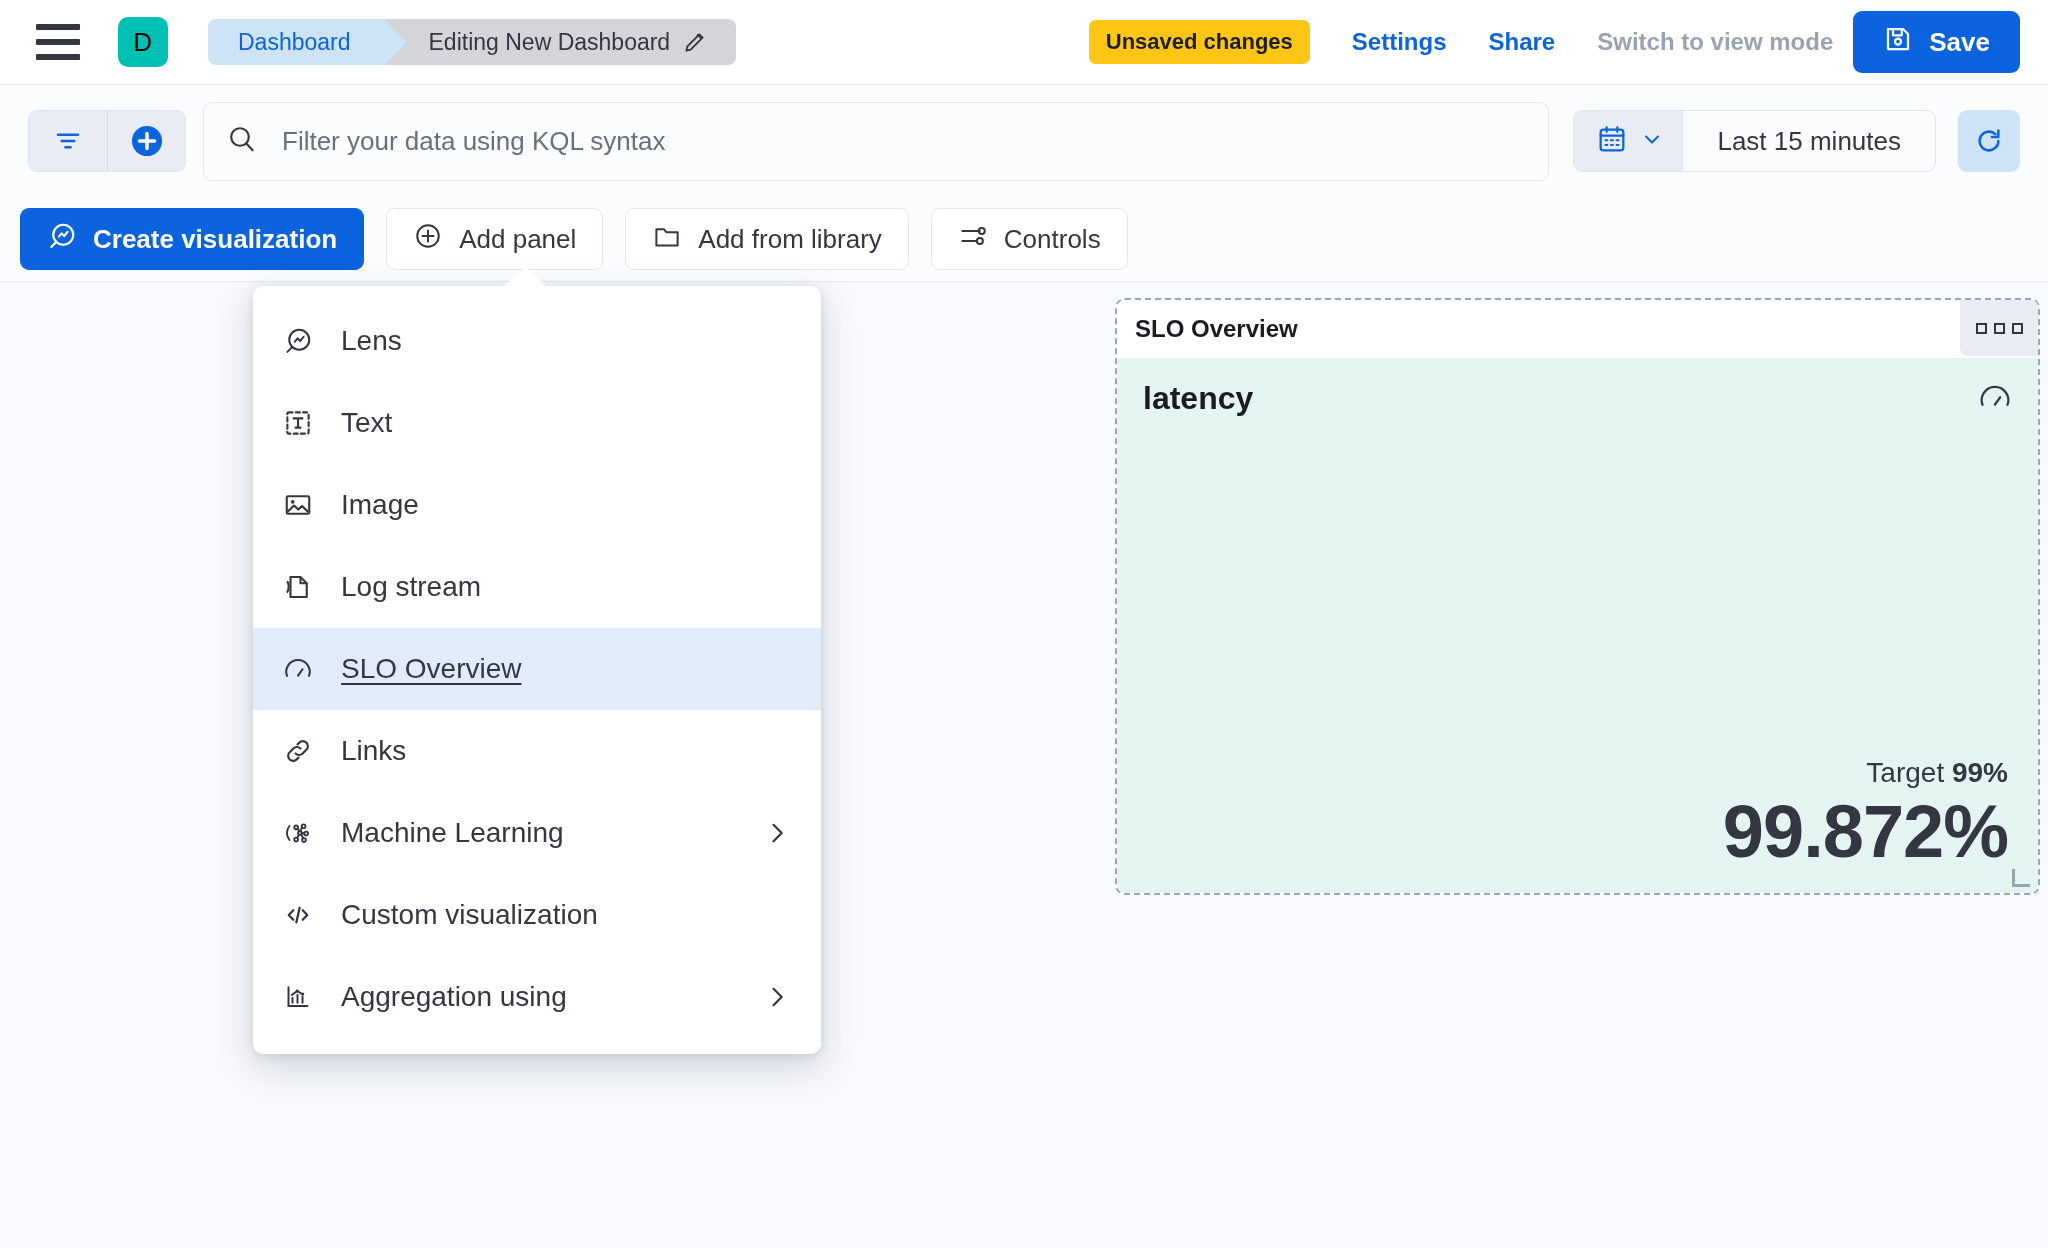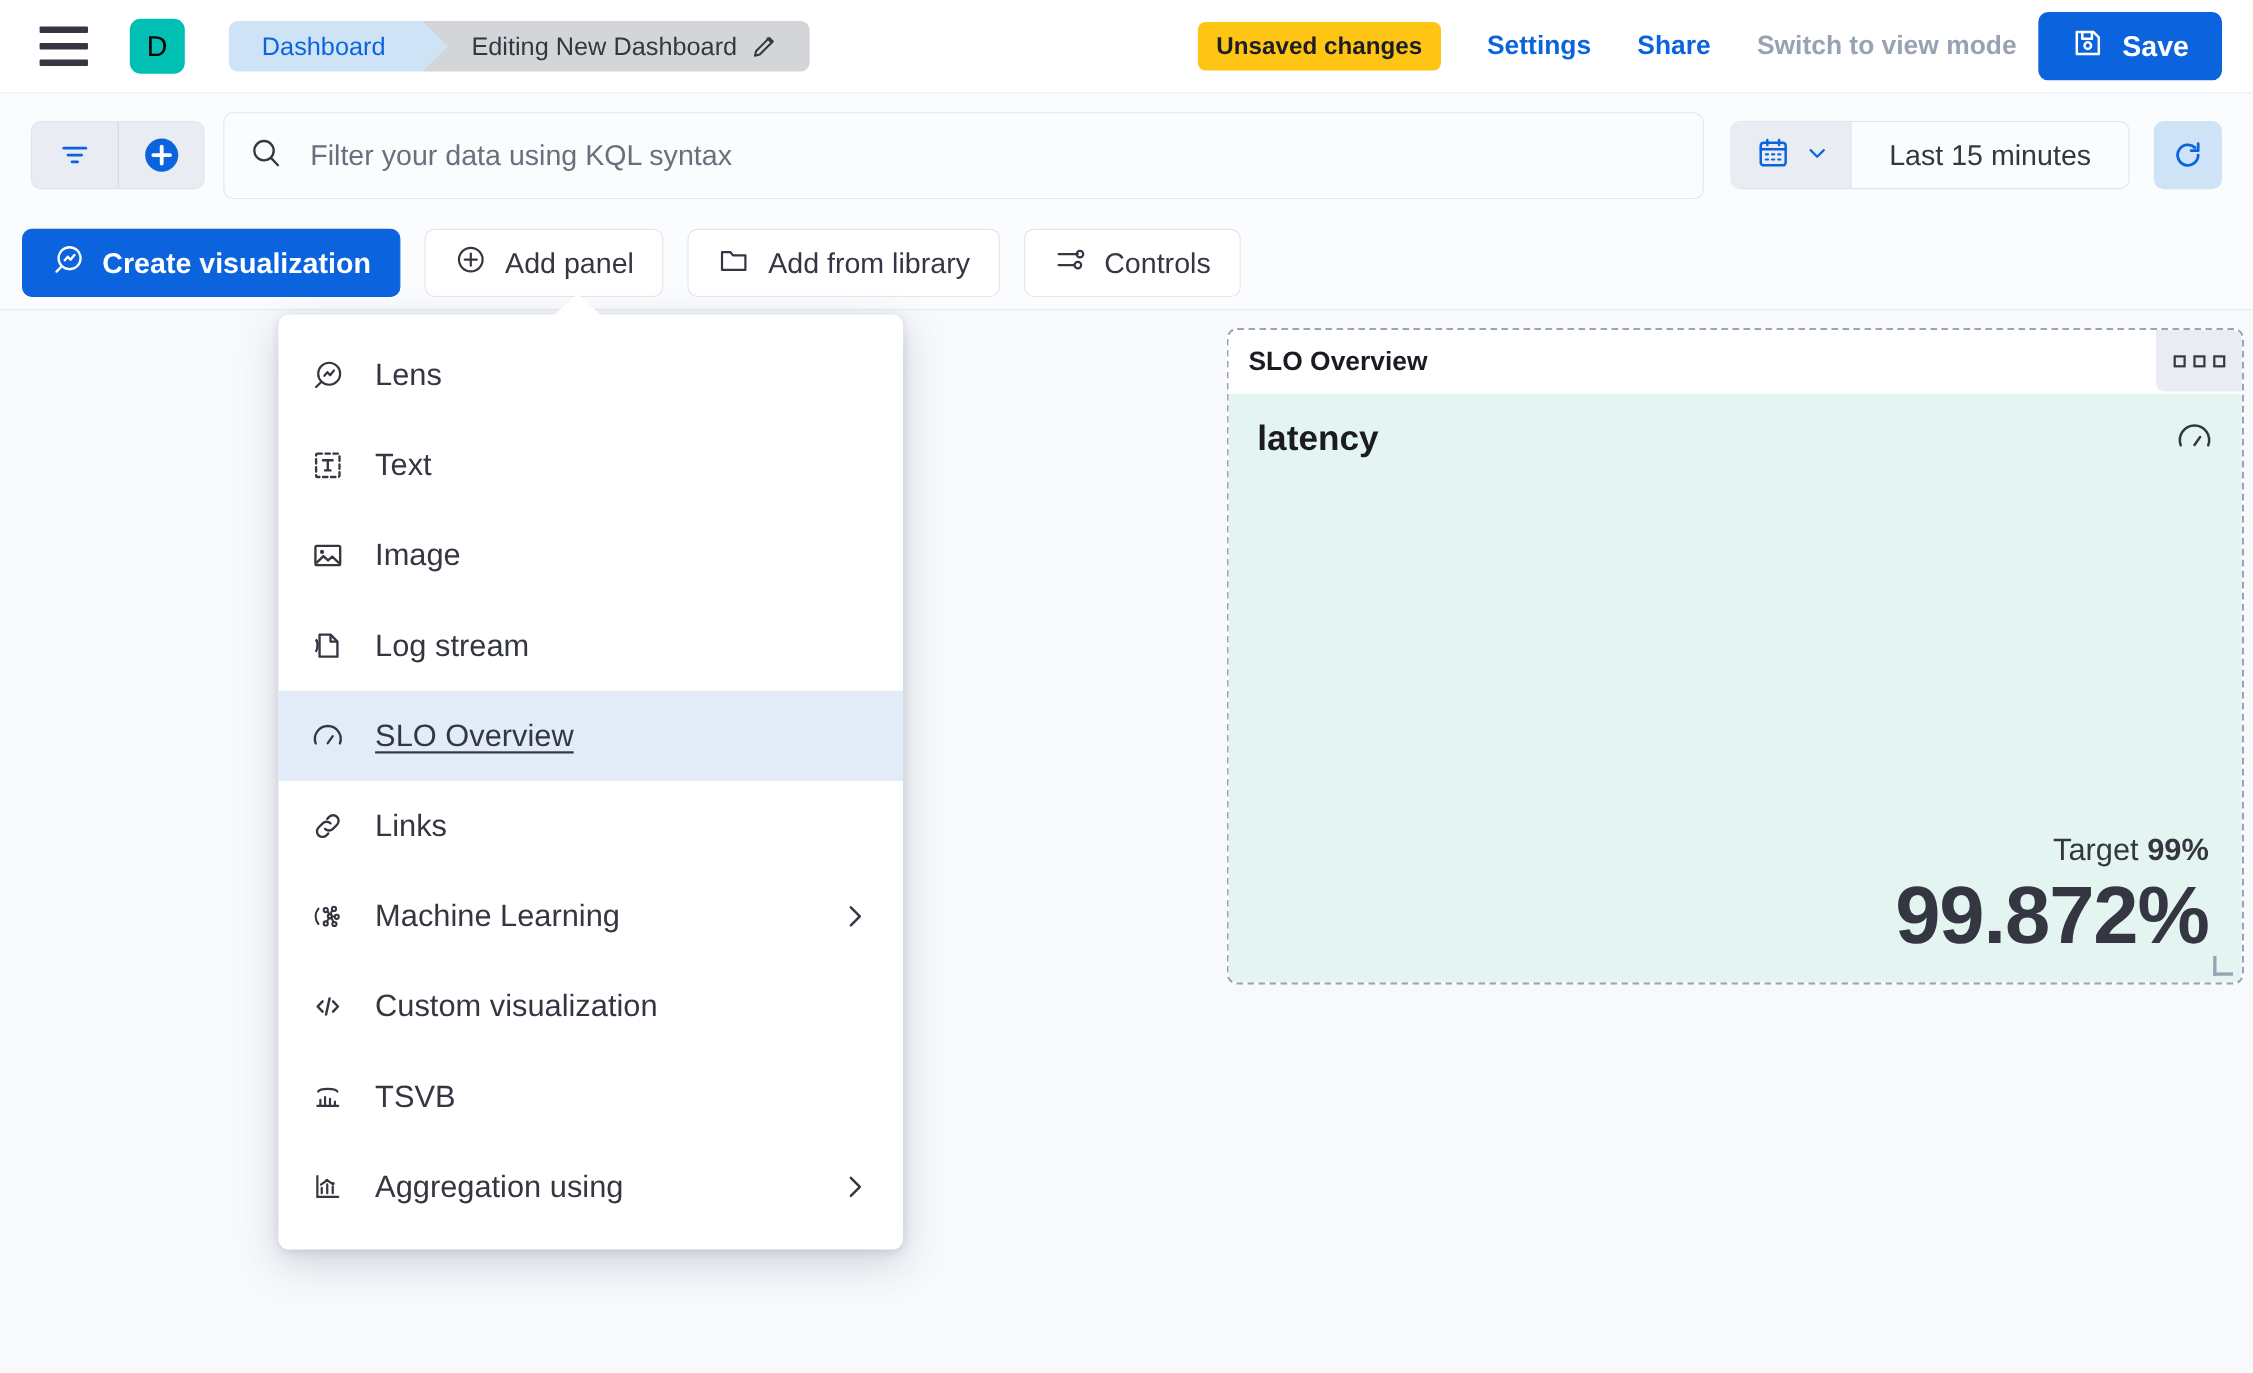--- a/index.html
+++ b/index.html
@@ -566,30 +566,20 @@
     <span class="dd-icon">
       <svg width="30" height="30" viewBox="0 0 24 24" fill="none" stroke="#343741" stroke-width="1.8" stroke-linecap="round" stroke-linejoin="round">
         <path d="M8.2 8.2L4.6 12l3.6 3.8"></path>
           <path d="M15.8 8.2L19.4 12l-3.6 3.8"></path>
           <path d="M13.3 6.2l-2.6 11.6"></path>
       </svg>
     </span>
     <span class="dd-label">Custom visualization</span>
   </div>
 
-  <div class="dd-item">
-    <span class="dd-icon">
-      <svg width="30" height="30" viewBox="0 0 24 24" fill="none" stroke="#343741" stroke-width="1.6" stroke-linecap="round">
-        <path d="M5 8.2c1.4-2.6 12.4-2.6 14 0"></path>
-        <path d="M4.4 18.6h15.2"></path>
-        <path d="M6.6 18.6v-4.4M10 18.6v-6.4M13.6 18.6v-5M17.2 18.6v-3"></path>
-      </svg>
-    </span>
-    <span class="dd-label">TSVB</span>
-  </div>
 
   <div class="dd-item">
     <span class="dd-icon">
       <svg width="30" height="30" viewBox="0 0 24 24" fill="none" stroke="#343741" stroke-width="1.6" stroke-linecap="round">
         <path d="M4.4 4.2v15h15.2"></path>
         <path d="M7.6 16.6v-4M11.6 16.6v-6.4M15.6 16.6v-5"></path>
         <path d="M7 10.4l4.4-3.2 4.2 2.6"></path>
         <circle cx="11.4" cy="7.2" r="1.2" fill="#343741" stroke="none"></circle>
         <circle cx="15.8" cy="9.6" r="1.2" fill="#343741" stroke="none"></circle>
       </svg>

